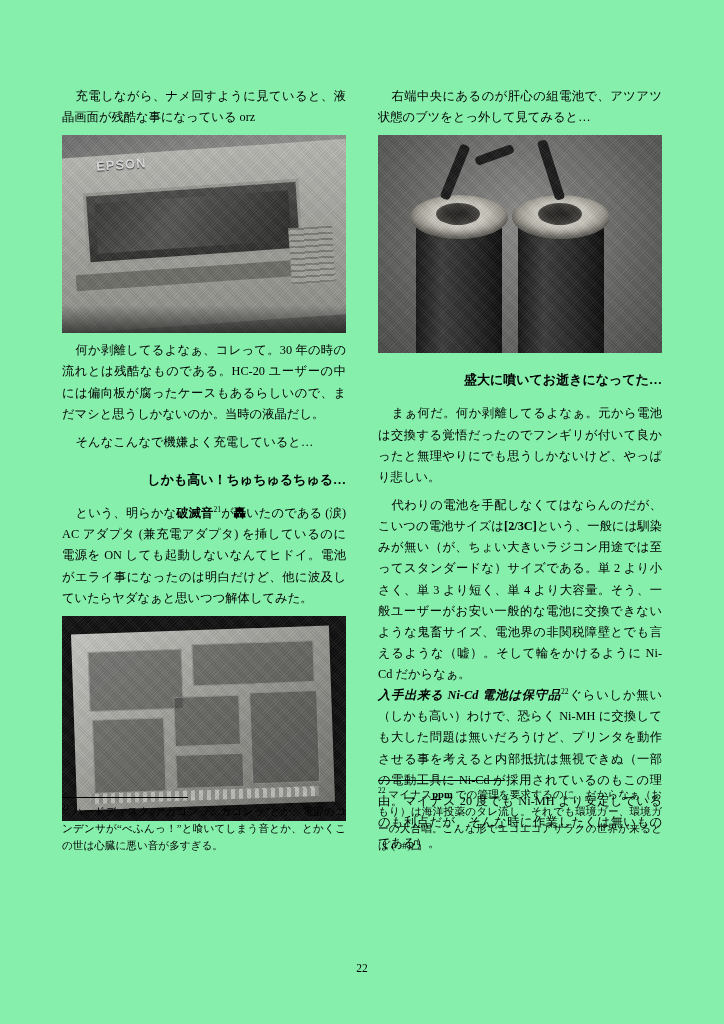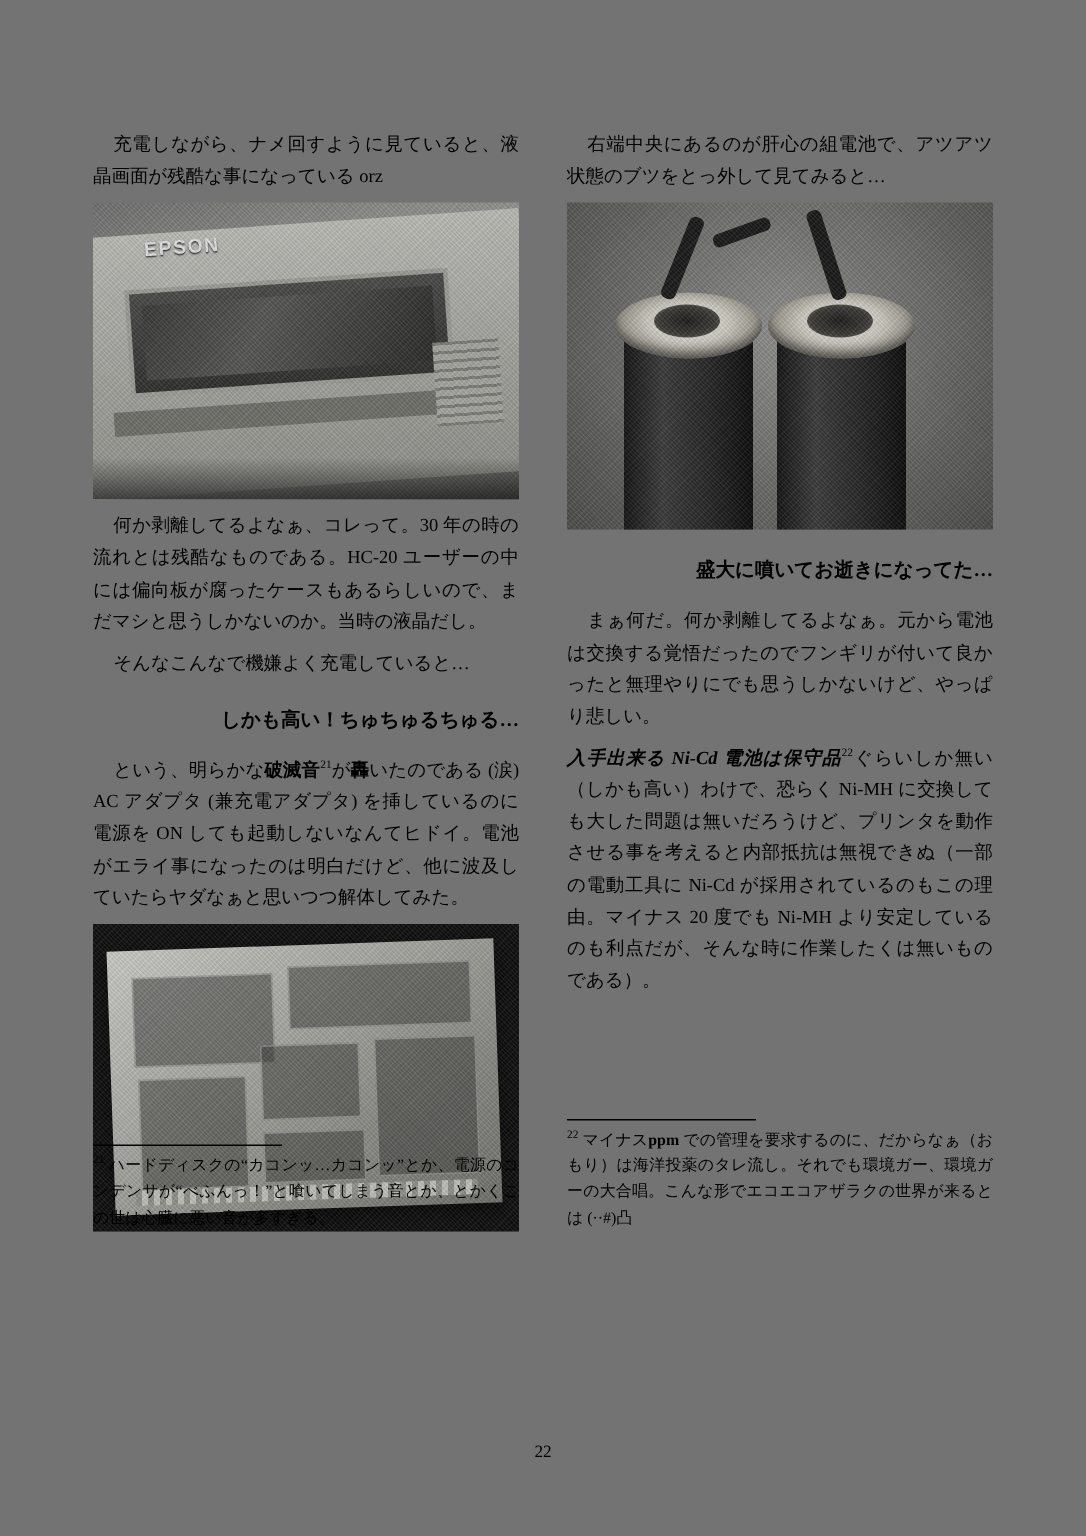--- a/index.html
+++ b/index.html
@@ -4,21 +4,21 @@
 <style>
   html, body {
     margin: 0;
     padding: 0;
     background: #ffffff;
   }
   .page {
     position: relative;
     width: 724px;
     height: 1024px;
-    background: #737373;
+    background: #86efac;
     box-sizing: border-box;
     font-family: "Liberation Serif", serif;
     color: #000000;
     overflow: hidden;
   }
   .content {
     position: absolute;
     left: 62px;
     top: 86px;
     width: 600px;
@@ -310,20 +310,21 @@
           <div class="noise"></div>
         </div>
 
         <div class="gap-l"></div>
         <p class="heading">盛大に噴いてお逝きになってた…</p>
         <div class="gap-m"></div>
 
         <p class="indent">まぁ何だ。何か剥離してるよなぁ。元から電池は交換する覚悟だったのでフンギリが付いて良かったと無理やりにでも思うしかないけど、やっぱり悲しい。</p>
         <div class="gap-s"></div>
 
+        <p class="indent"><span>代わりの電池を手配しなくてはならんのだが、こいつの電池サイズは</span><span class="bold-em">[2/3C]</span><span>という、一般には馴染みが無い（が、ちょい大きいラジコン用途では至ってスタンダードな）サイズである。単 2 より小さく、単 3 より短く、単 4 より大容量。そう、一般ユーザーがお安い一般的な電池に交換できないような鬼畜サイズ、電池界の非関税障壁とでも言えるような（嘘）。そして輪をかけるように Ni-Cd だからなぁ。</span></p>
 
         <p><span class="bold-italic">入手出来る Ni-Cd 電池は保守品</span><sup>22</sup><span>ぐらいしか無い（しかも高い）わけで、恐らく Ni-MH に交換しても大した問題は無いだろうけど、プリンタを動作させる事を考えると内部抵抗は無視できぬ（一部の電動工具に Ni-Cd が採用されているのもこの理由。マイナス 20 度でも Ni-MH より安定しているのも利点だが、そんな時に作業したくは無いものである）。</span></p>
 
         <div class="fn-block">
           <div class="rule"></div>
           <p class="footnote"><sup>22</sup> <span>マイナス</span><span class="bold-em">ppm</span><span> での管理を要求するのに、だからなぁ（おもり）は海洋投薬のタレ流し。それでも環境ガー、環境ガーの大合唱。こんな形でエコエコアザラクの世界が来るとは (··#)凸</span></p>
         </div>
       </div>
 
     </div>

